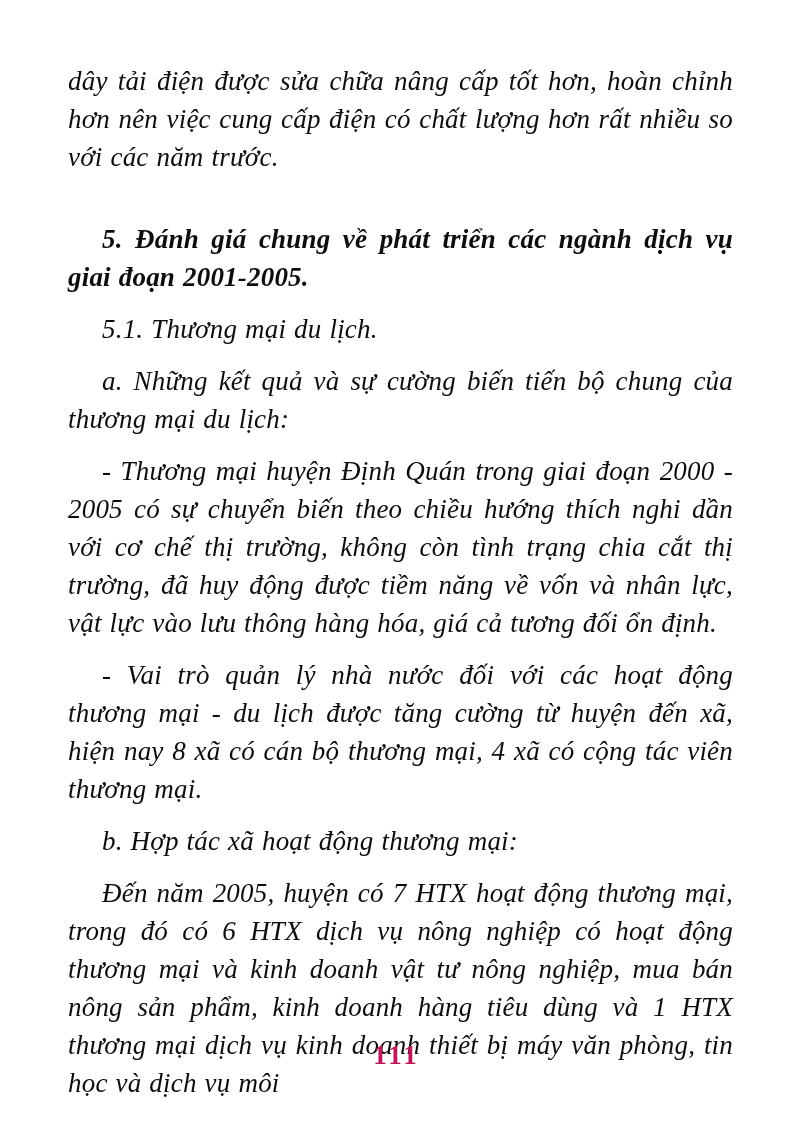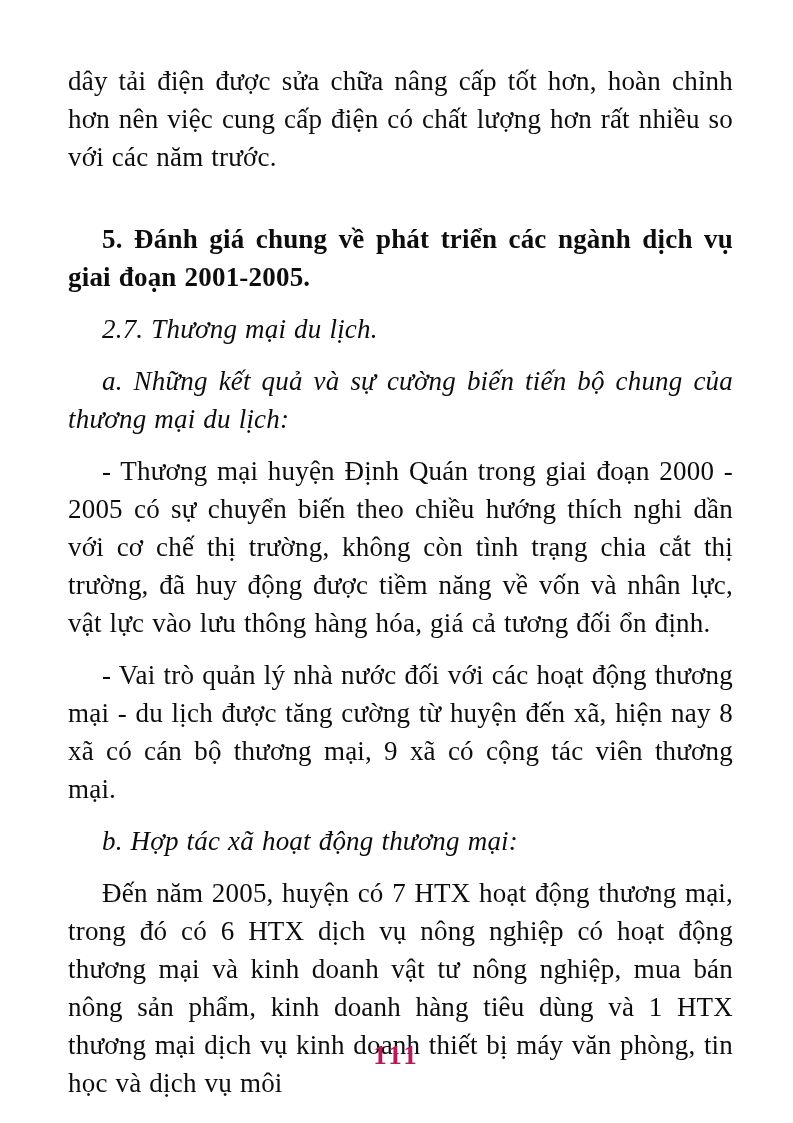--- a/index.html
+++ b/index.html
@@ -20,20 +20,21 @@
     color: #0d0d0d;
   }
   .para {
     margin: 0 0 14px 0;
     font-size: 27px;
     line-height: 38px;
     text-align: justify;
     text-indent: 34px;
     letter-spacing: 0.2px;
     word-spacing: 1px;
+    font-style: italic;
   }
   .para.no-indent {
     text-indent: 0;
   }
   .para.heading {
     font-weight: bold;
     margin-top: 44px;
   }
   .para.sub {
     font-style: italic;
@@ -51,27 +52,27 @@
   }
 </style>
 </head>
 <body>
 
 <div class="page">
   <p class="para no-indent">dây tải điện được sửa chữa nâng cấp tốt hơn, hoàn chỉnh hơn nên việc cung cấp điện có chất lượng hơn rất nhiều so với các năm trước.</p>
 
   <p class="para heading">5. Đánh giá chung về phát triển các ngành dịch vụ giai đoạn 2001-2005.</p>
 
-  <p class="para sub">2.7. Thương mại du lịch.</p>
+  <p class="para sub">5.1. Thương mại du lịch.</p>
 
   <p class="para sub">a. Những kết quả và sự cường biến tiến bộ chung của thương mại du lịch:</p>
 
   <p class="para">- Thương mại huyện Định Quán trong giai đoạn 2000 - 2005 có sự chuyển biến theo chiều hướng thích nghi dần với cơ chế thị trường, không còn tình trạng chia cắt thị trường, đã huy động được tiềm năng về vốn và nhân lực, vật lực vào lưu thông hàng hóa, giá cả tương đối ổn định.</p>
 
 
-  <p class="para">- Vai trò quản lý nhà nước đối với các hoạt động thương mại - du lịch được tăng cường từ huyện đến xã, hiện nay 8 xã có cán bộ thương mại, 9 xã có cộng tác viên thương mại.</p>
+  <p class="para">- Vai trò quản lý nhà nước đối với các hoạt động thương mại - du lịch được tăng cường từ huyện đến xã, hiện nay 8 xã có cán bộ thương mại, 4 xã có cộng tác viên thương mại.</p>
 
   <p class="para sub">b. Hợp tác xã hoạt động thương mại:</p>
 
   <p class="para">Đến năm 2005, huyện có 7 HTX hoạt động thương mại, trong đó có 6 HTX dịch vụ nông nghiệp có hoạt động thương mại và kinh doanh vật tư nông nghiệp, mua bán nông sản phẩm, kinh doanh hàng tiêu dùng và 1 HTX thương mại dịch vụ kinh doanh thiết bị máy văn phòng, tin học và dịch vụ môi</p>
 
   <div class="page-number">111</div>
 </div>
 
 </body></html>

